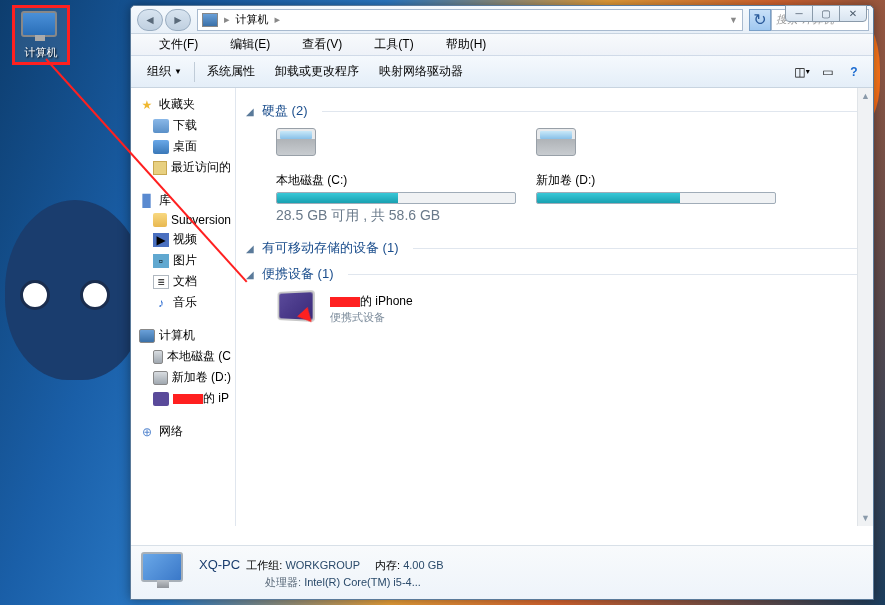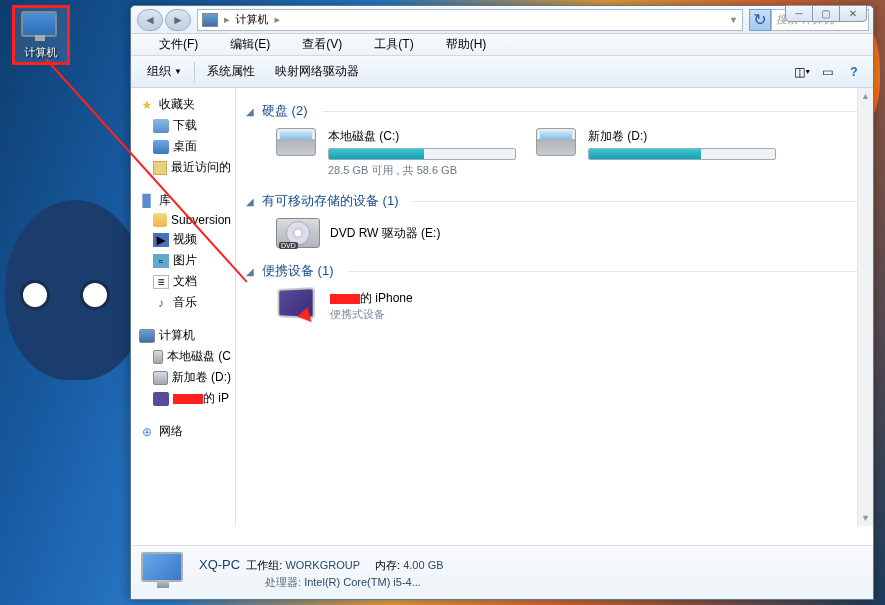--- a/index.html
+++ b/index.html
@@ -68,29 +68,29 @@
 .ico-drive { background: linear-gradient(#d8dce0, #a0a8b0); border-radius: 2px; border: 1px solid #888; }
 .ico-net { color: #5a8ad0; }
 .redact { display: inline-block; width: 30px; height: 10px; background: #ff2020; vertical-align: middle; }
 
 .content-pane { flex: 1; background: #fff; overflow-y: auto; padding: 8px 10px; position: relative; }
 .group-header { display: flex; align-items: center; gap: 6px; font-size: 13px; color: #1a4d8c; margin: 6px 0 8px; cursor: pointer; }
 .disclosure { width: 10px; height: 10px; color: #5a7a9a; font-size: 10px; }
 .group-header hr { flex: 1; border: none; border-top: 1px solid #e0e6ee; margin-left: 8px; }
 
 .drives-row { display: flex; gap: 20px; margin-left: 30px; margin-bottom: 14px; }
-.drive-item { display: flex; gap: 8px; width: 240px; cursor: pointer; }
+.drive-item { display: flex; gap: 8px; width: 240px; cursor: pointer; flex-direction: column; }
 .drive-icon { width: 44px; height: 36px; position: relative; }
 .hdd-ico { width: 40px; height: 28px; background: linear-gradient(180deg, #e8eaec 40%, #b0b4b8 40%, #c8ccd0); border: 1px solid #98a0a8; border-radius: 3px; position: relative; }
 .hdd-ico::before { content: ''; position: absolute; top: 2px; left: 3px; width: 32px; height: 8px; background: linear-gradient(#c8e8f8, #88c0e8); border-radius: 1px; }
 .drive-info { flex: 1; font-size: 11px; }
 .drive-name { margin-bottom: 3px; font-size: 12px; }
 .drive-bar { width: 100%; height: 12px; border: 1px solid #a0acb8; background: #f0f2f4; border-radius: 2px; overflow: hidden; margin-bottom: 3px; }
 .drive-fill { height: 100%; background: linear-gradient(#38c8d8, #18a0b0); }
-.drive-free { color: #6a7a8a; font-size: 11px; }
+.drive-free { color: #6a7a8a; font-size: 14px; }
 
 .device-item { display: flex; gap: 10px; margin-left: 30px; margin-bottom: 14px; align-items: center; cursor: pointer; }
 .dvd-icon { width: 44px; height: 30px; background: linear-gradient(#d8dce0, #b0b4b8); border: 1px solid #888; border-radius: 3px; position: relative; display: flex; align-items: center; justify-content: center; }
 .dvd-icon::before { content: ''; width: 22px; height: 22px; border-radius: 50%; background: radial-gradient(#fff 20%, #d0d0d0 22%, #e8d8f0, #d0e8f0, #e8e8d0); border: 1px solid #aaa; }
 .dvd-label { position: absolute; bottom: -2px; left: 2px; font-size: 7px; background: #444; color: #fff; padding: 0 2px; border-radius: 2px; }
 .phone-icon { width: 44px; height: 36px; position: relative; }
 .phone-body { width: 38px; height: 30px; background: linear-gradient(135deg, #5a4a9a, #3a2a7a); border: 2px solid #c8c8c8; border-radius: 4px; transform: perspective(60px) rotateY(-12deg); }
 .device-info { font-size: 12px; }
 .device-sub { color: #7a8a9a; font-size: 11px; }
 
@@ -163,20 +163,21 @@
     <div class="menu-item">帮助(H)</div>
   </div>
 
   <div class="toolbar">
     <div class="tool-btn">
         <span>组织</span> 
         <span style="font-size:8px">▼</span>
       </div>
     <div class="tool-sep"></div>
     <div class="tool-btn">系统属性</div>
+    <div class="tool-btn">卸载或更改程序</div>
     <div class="tool-btn">映射网络驱动器</div>
     <div class="tool-spacer"></div>
     <div class="tool-icon-btn">◫<span style="font-size:8px">▾</span></div>
     <div class="tool-icon-btn">▭</div>
     <div class="tool-icon-btn" style="color:#1a6ad0;font-weight:bold">?</div>
   </div>
 
   <div class="body-area">
     <div class="nav-pane">
       <div class="nav-group">
@@ -280,26 +281,20 @@
               </div>
           </div>
         </div>
       </div>
 
       <div class="group-header">
         <span class="disclosure">◢</span>
         <span>有可移动存储的设备 (1)</span>
           <hr>
       </div>
-      <div class="device-item">
-        <div class="dvd-icon">
-            <span class="dvd-label">DVD</span>
-          </div>
-        <div class="device-info">DVD RW 驱动器 (E:)</div>
-      </div>
 
       <div class="group-header">
         <span class="disclosure">◢</span>
         <span>便携设备 (1)</span>
           <hr>
       </div>
       <div class="device-item">
         <div class="phone-icon">
             <div class="phone-body"></div>
           </div>

